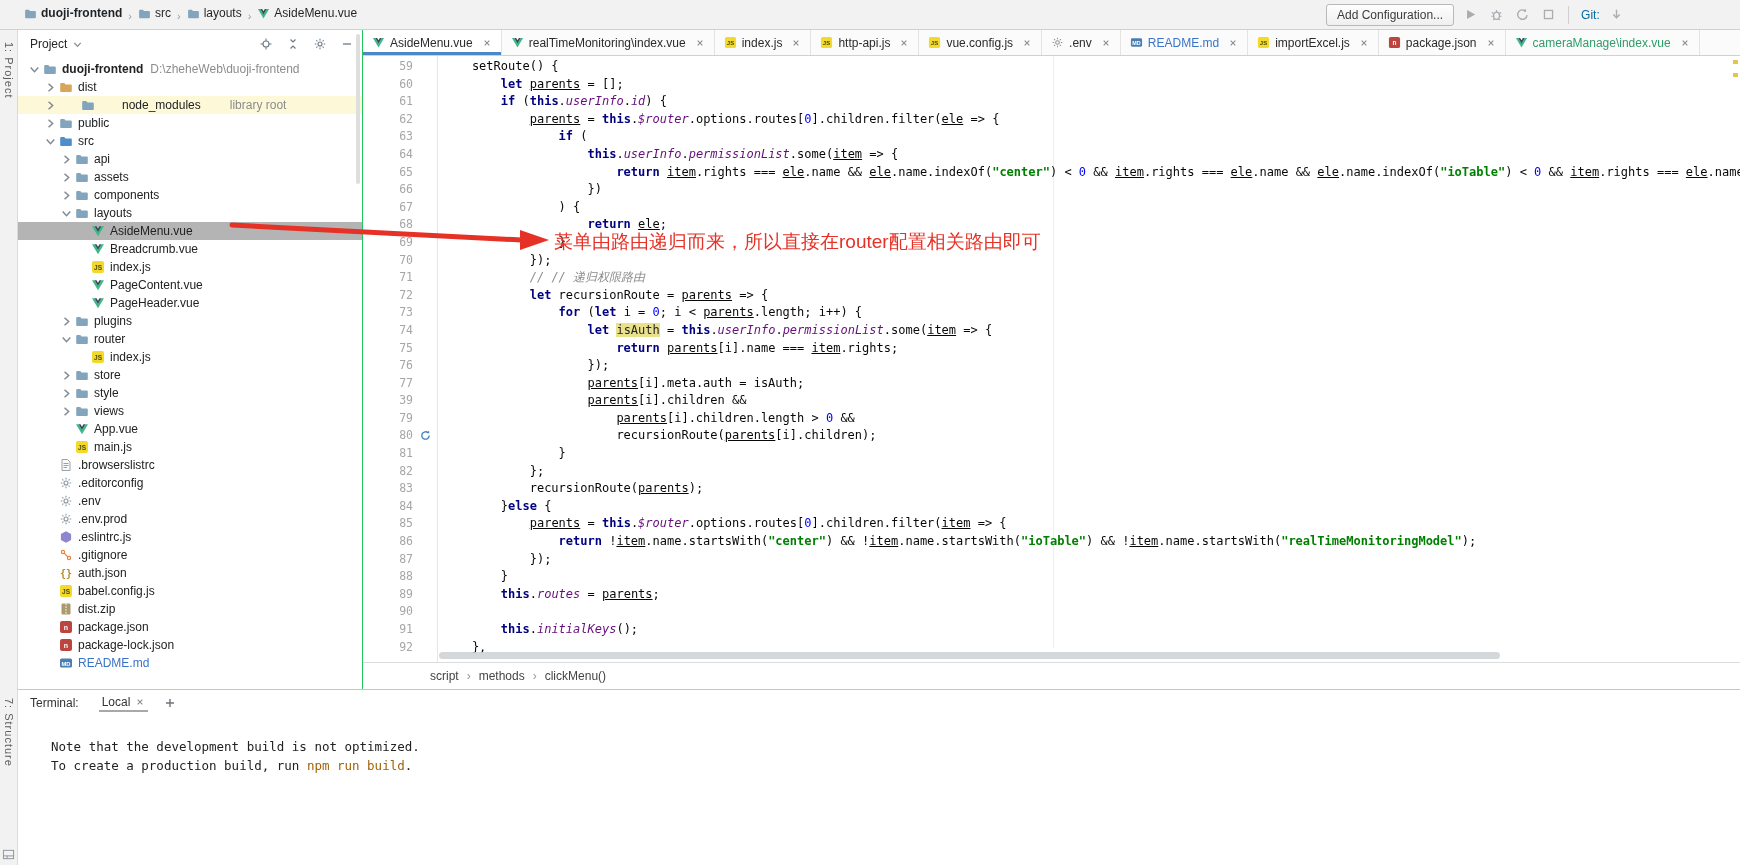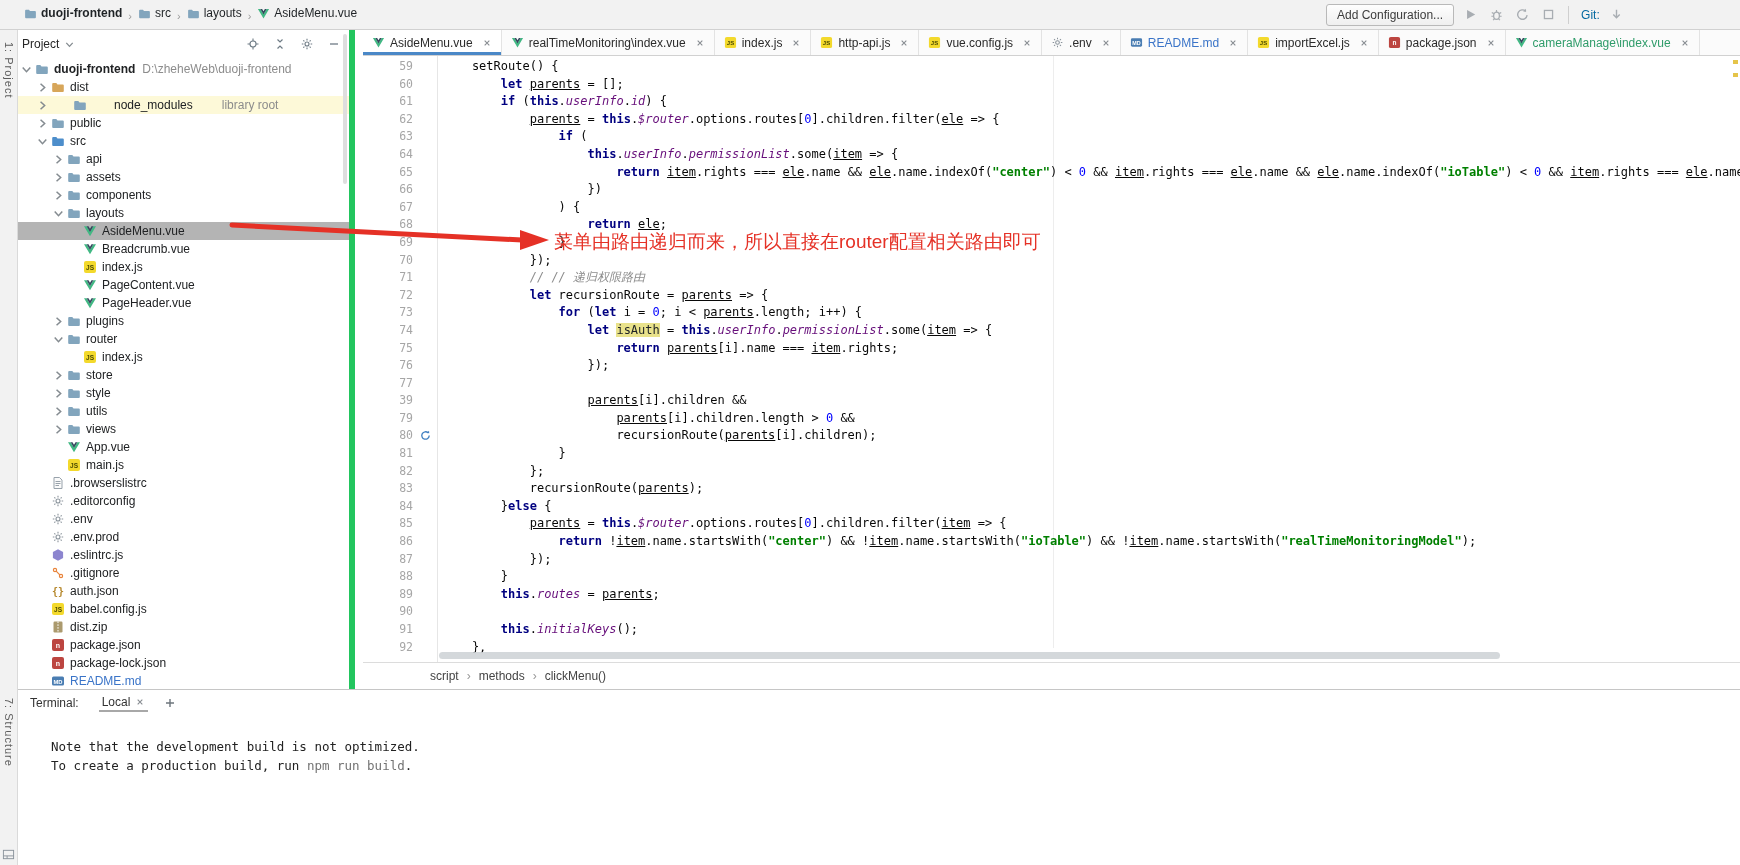--- a/index.html
+++ b/index.html
@@ -29,22 +29,22 @@
   
   .leftstrip { position:absolute; left:0; top:30px; bottom:0; width:18px;
     background:#f2f2f2; border-right:1px solid #dadada; z-index:4; }
   .stripbtn { position:absolute; left:0; width:17px; display:flex; justify-content:center; cursor:default; }
   .stripbtn.top { top:12px; }
   .stripbtn.bottom { bottom:98px; }
   .vtext { writing-mode:vertical-rl; font-size:11px; color:#5d5d5d; letter-spacing:1px; white-space:nowrap; }
   .strip-corner { position:absolute; bottom:4px; left:2px; width:13px; height:13px; }
 
   
-  .project-panel { position:absolute; left:10px; top:30px; width:345px; bottom:176px;
-    background:#fff; border-right:6px solid #22c55e; overflow:hidden; z-index:3; }
+  .project-panel { position:absolute; left:18px; top:30px; width:345px; bottom:176px;
+    background:#fff; border-right:1px solid #22c55e; overflow:hidden; z-index:3; }
   .pp-header { height:28px; display:flex; align-items:center; padding:0 8px 0 12px; }
   .pp-title { display:flex; align-items:center; gap:5px; color:#262626; }
   .pp-title .ddc { width:11px; height:11px; }
   .pp-icons { margin-left:auto; display:flex; gap:13px; align-items:center; }
   .pp-icons span { width:14px; height:14px; display:inline-block; }
   .tree { position:absolute; top:30px; left:0; right:0; bottom:0; overflow:hidden; }
   .trow { position:relative; height:18px; display:flex; align-items:center; white-space:nowrap; }
   .trow.sel { background:#b4b4b4; }
   .trow.lib { background:#fdf9d8;gap:22px; }
   .trow .chev { width:13px; height:13px; flex:0 0 13px; margin-right:2px; }
@@ -93,21 +93,21 @@
   .terminal { position:absolute; left:18px; right:0; top:689px; bottom:0;
     background:#fff; border-top:1px solid #c6c6c6; z-index:3; }
   .term-header { height:25px; display:flex; align-items:center; padding-left:12px; }
   .term-label { color:#333; }
   .term-tab { display:flex; align-items:center; gap:5px; margin-left:20px; padding:2px 3px 1px;
     border-bottom:2px solid #a8a8a8; color:#333; }
   .term-tab .x { width:10px; height:10px; }
   .term-plus { margin-left:16px; width:12px; height:12px; }
   .term-body { padding:22px 0 0 33px; font-family:"DejaVu Sans Mono","Liberation Mono",monospace;
     font-size:12.5px; line-height:19px; color:#222; white-space:pre; }
-  .t-cmd { color:#737373; }
+  .t-cmd { color:#a16207; }
 
   
   .overlay { position:absolute; inset:0; pointer-events:none; z-index:50; }
   .ann-text { position:absolute; left:554px; top:229px; font-size:19px; color:#e53126;
     font-family:"Liberation Sans","DejaVu Sans",sans-serif; }
 </style>
 </head>
 <body>
 
 <header class="titlebar">
@@ -453,33 +453,20 @@
           <svg viewBox="0 0 12 12">
             <path d="M4.2 2.5 8 6 4.2 9.5" fill="none" stroke="#848b90" stroke-width="1.4"></path>
           </svg>
         </span>
         <span class="fic">
           <svg viewBox="0 0 14 14">
             <path d="M1.2 4q0-1 1-1h3.1l1.2 1.4h5.3q1 0 1 1v5.6q0 1-1 1H2.2q-1 0-1-1Z" fill="#82a5bd"></path>
           </svg>
         </span>
         <span class="lbl">style</span>
-      </div>
-      <div class="trow" style="padding-left: 42px;">
-        <span class="chev">
-          <svg viewBox="0 0 12 12">
-            <path d="M4.2 2.5 8 6 4.2 9.5" fill="none" stroke="#848b90" stroke-width="1.4"></path>
-          </svg>
-        </span>
-        <span class="fic">
-          <svg viewBox="0 0 14 14">
-            <path d="M1.2 4q0-1 1-1h3.1l1.2 1.4h5.3q1 0 1 1v5.6q0 1-1 1H2.2q-1 0-1-1Z" fill="#82a5bd"></path>
-          </svg>
-        </span>
-        <span class="lbl">utils</span>
       </div>
       <div class="trow" style="padding-left: 42px;">
         <span class="chev">
           <svg viewBox="0 0 12 12">
             <path d="M4.2 2.5 8 6 4.2 9.5" fill="none" stroke="#848b90" stroke-width="1.4"></path>
           </svg>
         </span>
         <span class="fic">
           <svg viewBox="0 0 14 14">
             <path d="M1.2 4q0-1 1-1h3.1l1.2 1.4h5.3q1 0 1 1v5.6q0 1-1 1H2.2q-1 0-1-1Z" fill="#82a5bd"></path>
@@ -796,21 +783,21 @@
       <div class="cl"><span class="ln">67</span><span class="lt"><span class="t-p">                ) {</span></span></div>
       <div class="cl"><span class="ln">68</span><span class="lt"><span class="t-p">                    </span><span class="t-k">return</span><span class="t-p"> </span><span class="t-u">ele</span><span class="t-p">;</span></span></div>
       <div class="cl"><span class="ln">69</span><span class="lt"><span class="t-p">                }</span></span></div>
       <div class="cl"><span class="ln">70</span><span class="lt"><span class="t-p">            });</span></span></div>
       <div class="cl"><span class="ln">71</span><span class="lt"><span class="t-p">            </span><span class="t-c">// // 递归权限路由</span></span></div>
       <div class="cl"><span class="ln">72</span><span class="lt"><span class="t-p">            </span><span class="t-k">let</span><span class="t-p"> recursionRoute = </span><span class="t-u">parents</span><span class="t-p"> =&gt; {</span></span></div>
       <div class="cl"><span class="ln">73</span><span class="lt"><span class="t-p">                </span><span class="t-k">for</span><span class="t-p"> (</span><span class="t-k">let</span><span class="t-p"> i = </span><span class="t-n">0</span><span class="t-p">; i &lt; </span><span class="t-u">parents</span><span class="t-p">.length; i++) {</span></span></div>
       <div class="cl"><span class="ln">74</span><span class="lt"><span class="t-p">                    </span><span class="t-k">let</span><span class="t-p"> </span><span class="t-hl">isAuth</span><span class="t-p"> = </span><span class="t-k">this</span><span class="t-p">.</span><span class="t-f">userInfo</span><span class="t-p">.</span><span class="t-f">permissionList</span><span class="t-p">.some(</span><span class="t-u">item</span><span class="t-p"> =&gt; {</span></span></div>
       <div class="cl"><span class="ln">75</span><span class="lt"><span class="t-p">                        </span><span class="t-k">return</span><span class="t-p"> </span><span class="t-u">parents</span><span class="t-p">[i].name === </span><span class="t-u">item</span><span class="t-p">.rights;</span></span></div>
       <div class="cl"><span class="ln">76</span><span class="lt"><span class="t-p">                    });</span></span></div>
-      <div class="cl"><span class="ln">77</span></div>
+      <div class="cl"><span class="ln">77</span><span class="lt"><span class="t-p">                    </span><span class="t-u">parents</span><span class="t-p">[i].meta.auth = isAuth;</span></span></div>
       <div class="cl"><span class="ln">39</span><span class="lt"><span class="t-p">                    </span><span class="t-u">parents</span><span class="t-p">[i].children &amp;&amp;</span></span></div>
       <div class="cl"><span class="ln">79</span><span class="lt"><span class="t-p">                        </span><span class="t-u">parents</span><span class="t-p">[i].children.length &gt; </span><span class="t-n">0</span><span class="t-p"> &amp;&amp;</span></span></div>
       <div class="cl"><span class="ln">80</span><span class="gut-ic"><svg viewBox="0 0 14 14">
             <path d="M11 7a4 4 0 1 1-1.2-2.9" fill="none" stroke="#3f7fc1" stroke-width="1.4"></path>
             <path d="M10.8 1.8 11 4.6 8.3 4.3Z" fill="#3f7fc1"></path>
           </svg></span><span class="lt"><span class="t-p">                        recursionRoute(</span><span class="t-u">parents</span><span class="t-p">[i].children);</span></span></div>
       <div class="cl"><span class="ln">81</span><span class="lt"><span class="t-p">                }</span></span></div>
       <div class="cl"><span class="ln">82</span><span class="lt"><span class="t-p">            };</span></span></div>
       <div class="cl"><span class="ln">83</span><span class="lt"><span class="t-p">            recursionRoute(</span><span class="t-u">parents</span><span class="t-p">);</span></span></div>
       <div class="cl"><span class="ln">84</span><span class="lt"><span class="t-p">        }</span><span class="t-k">else</span><span class="t-p"> {</span></span></div>

